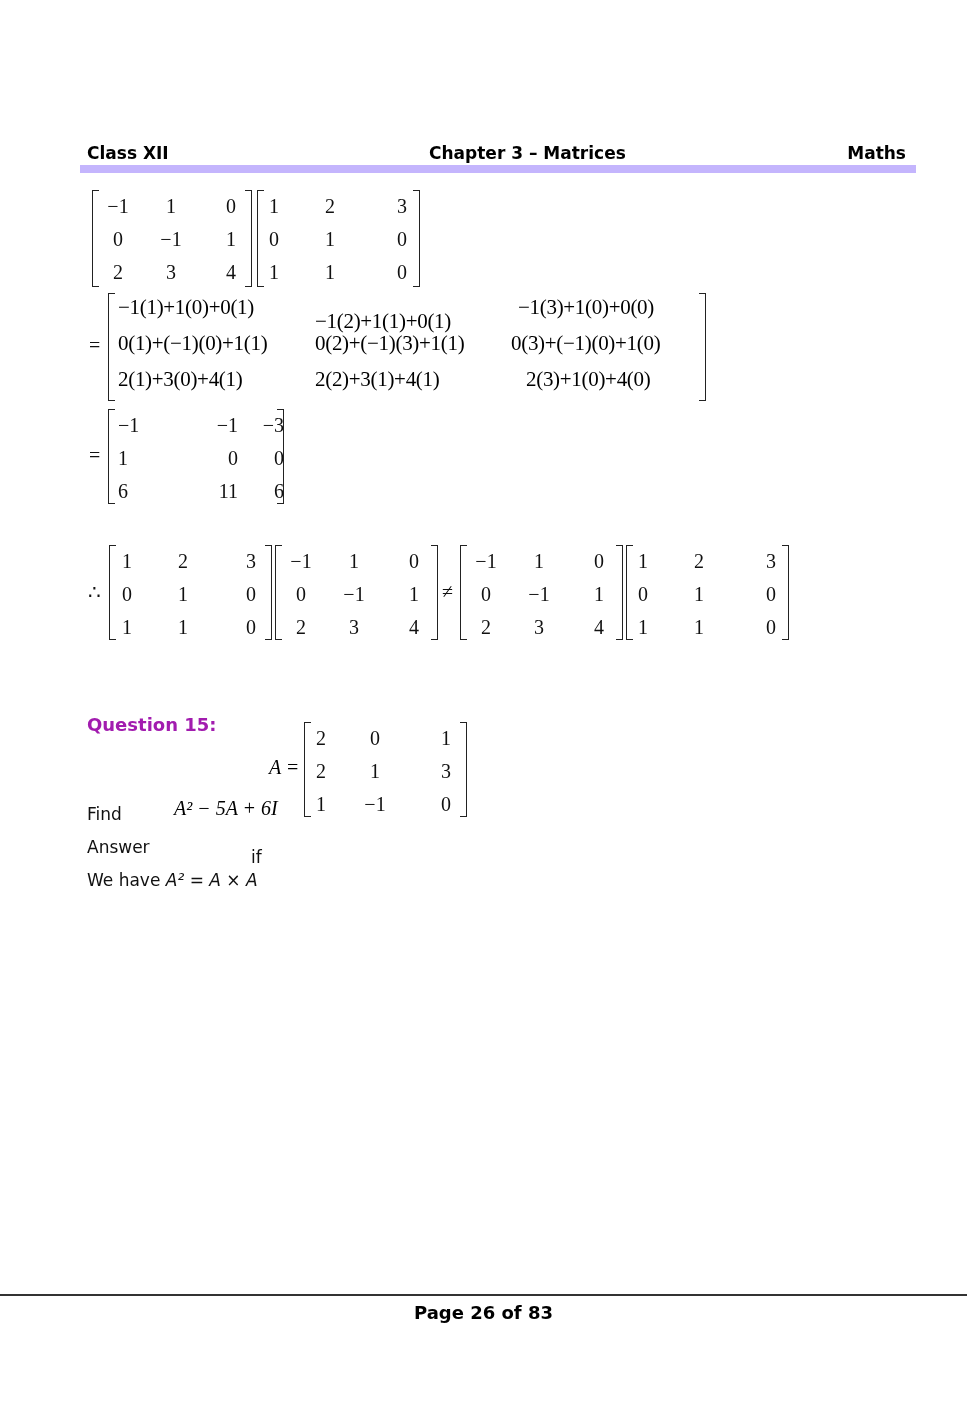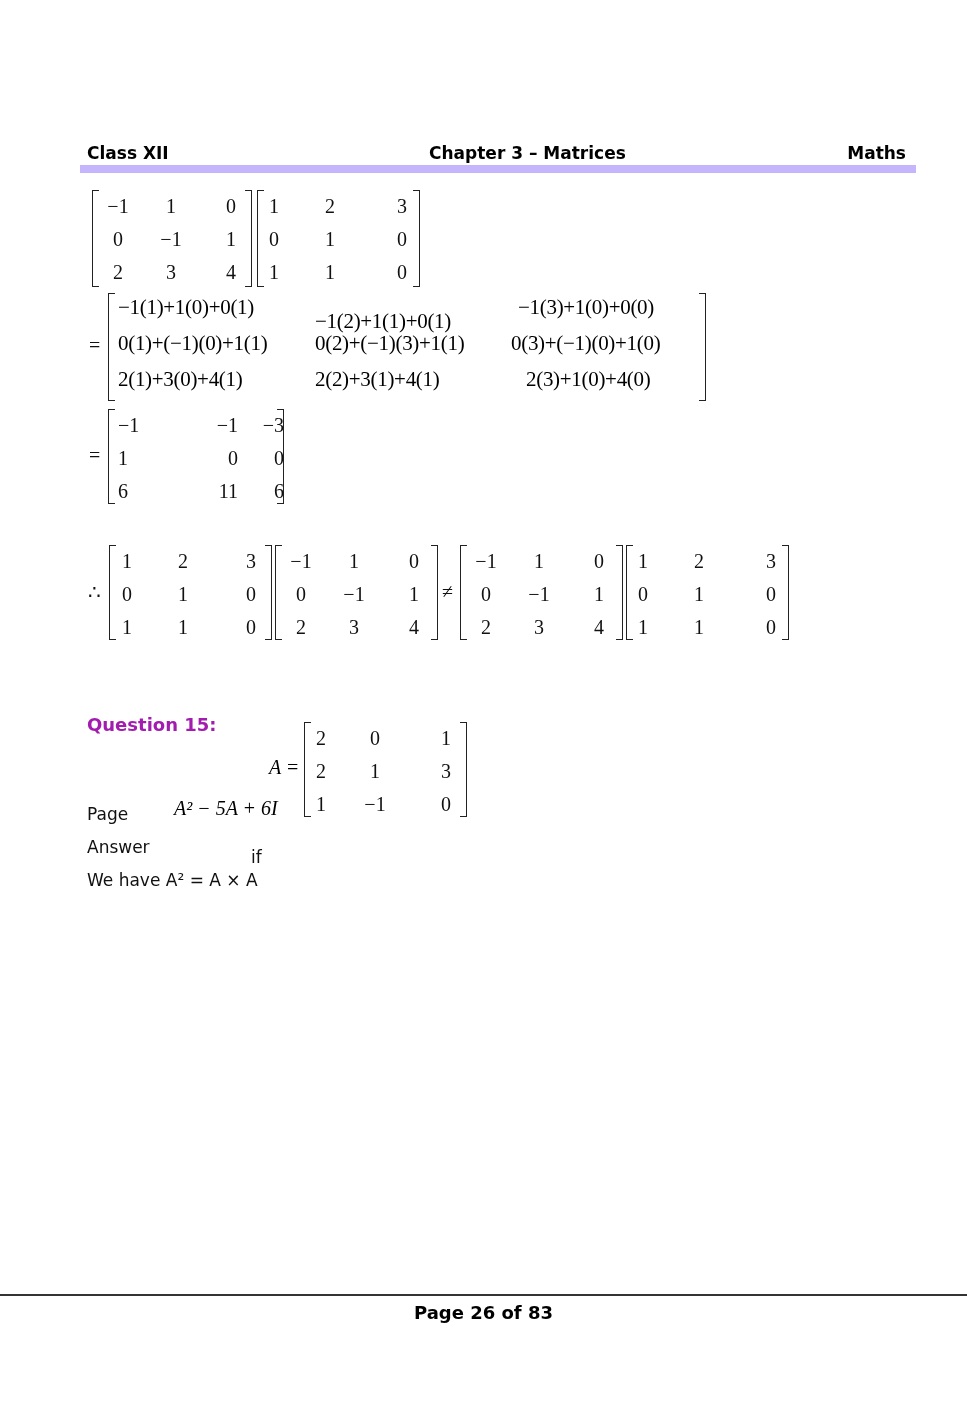--- a/index.html
+++ b/index.html
@@ -176,21 +176,21 @@
       <div class="cell">1</div>
       <div class="cell">2</div>
       <div class="cell">1</div>
       <div class="cell">3</div>
       <div class="cell">1</div>
       <div class="cell">−1</div>
       <div class="cell">0</div>
     </div>
 </div>
 
-<div class="abs sans text" style="left:87px; top:804px;">Page</div>
+<div class="abs sans text" style="left:87px; top:804px;">Find</div>
 <div class="abs serif" style="left:138px; top:797px; font-size:20px; font-style:italic;margin-left:36px;">A² − 5A + 6I</div>
 <div class="abs sans text" style="left:251px; top:805px;margin-top:42px;">if</div>
 
 <div class="abs sans text" style="left:87px; top:837px;">Answer</div>
-<div class="abs sans text" style="left:87px; top:870px; white-space:pre;"><span>We have </span><span style="">A² = A × A</span></div>
+<div class="abs sans text" style="left:87px; top:870px; white-space:pre;"><span>We have </span><span style="font-style:italic;">A² = A × A</span></div>
 
 <div class="footer-line"></div>
 <div class="footer sans">Page 26 of 83</div>
 
 </body></html>

